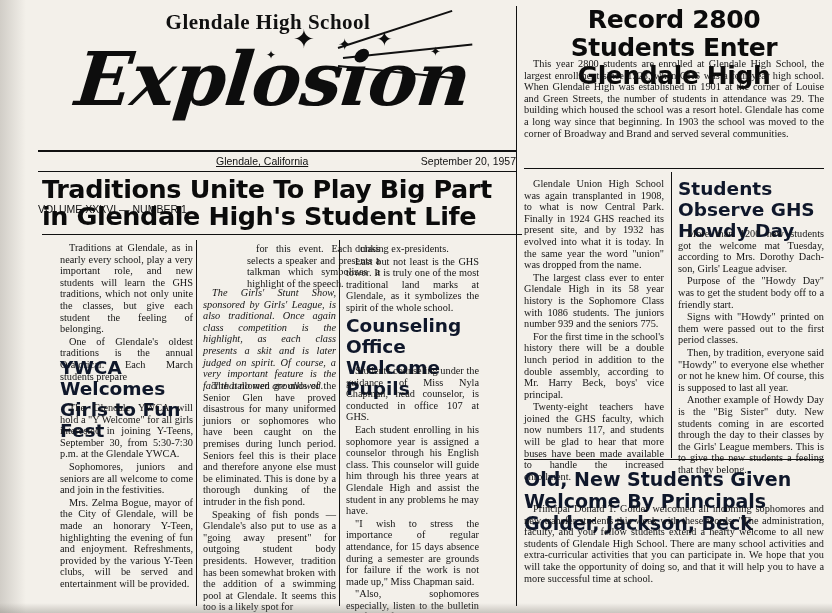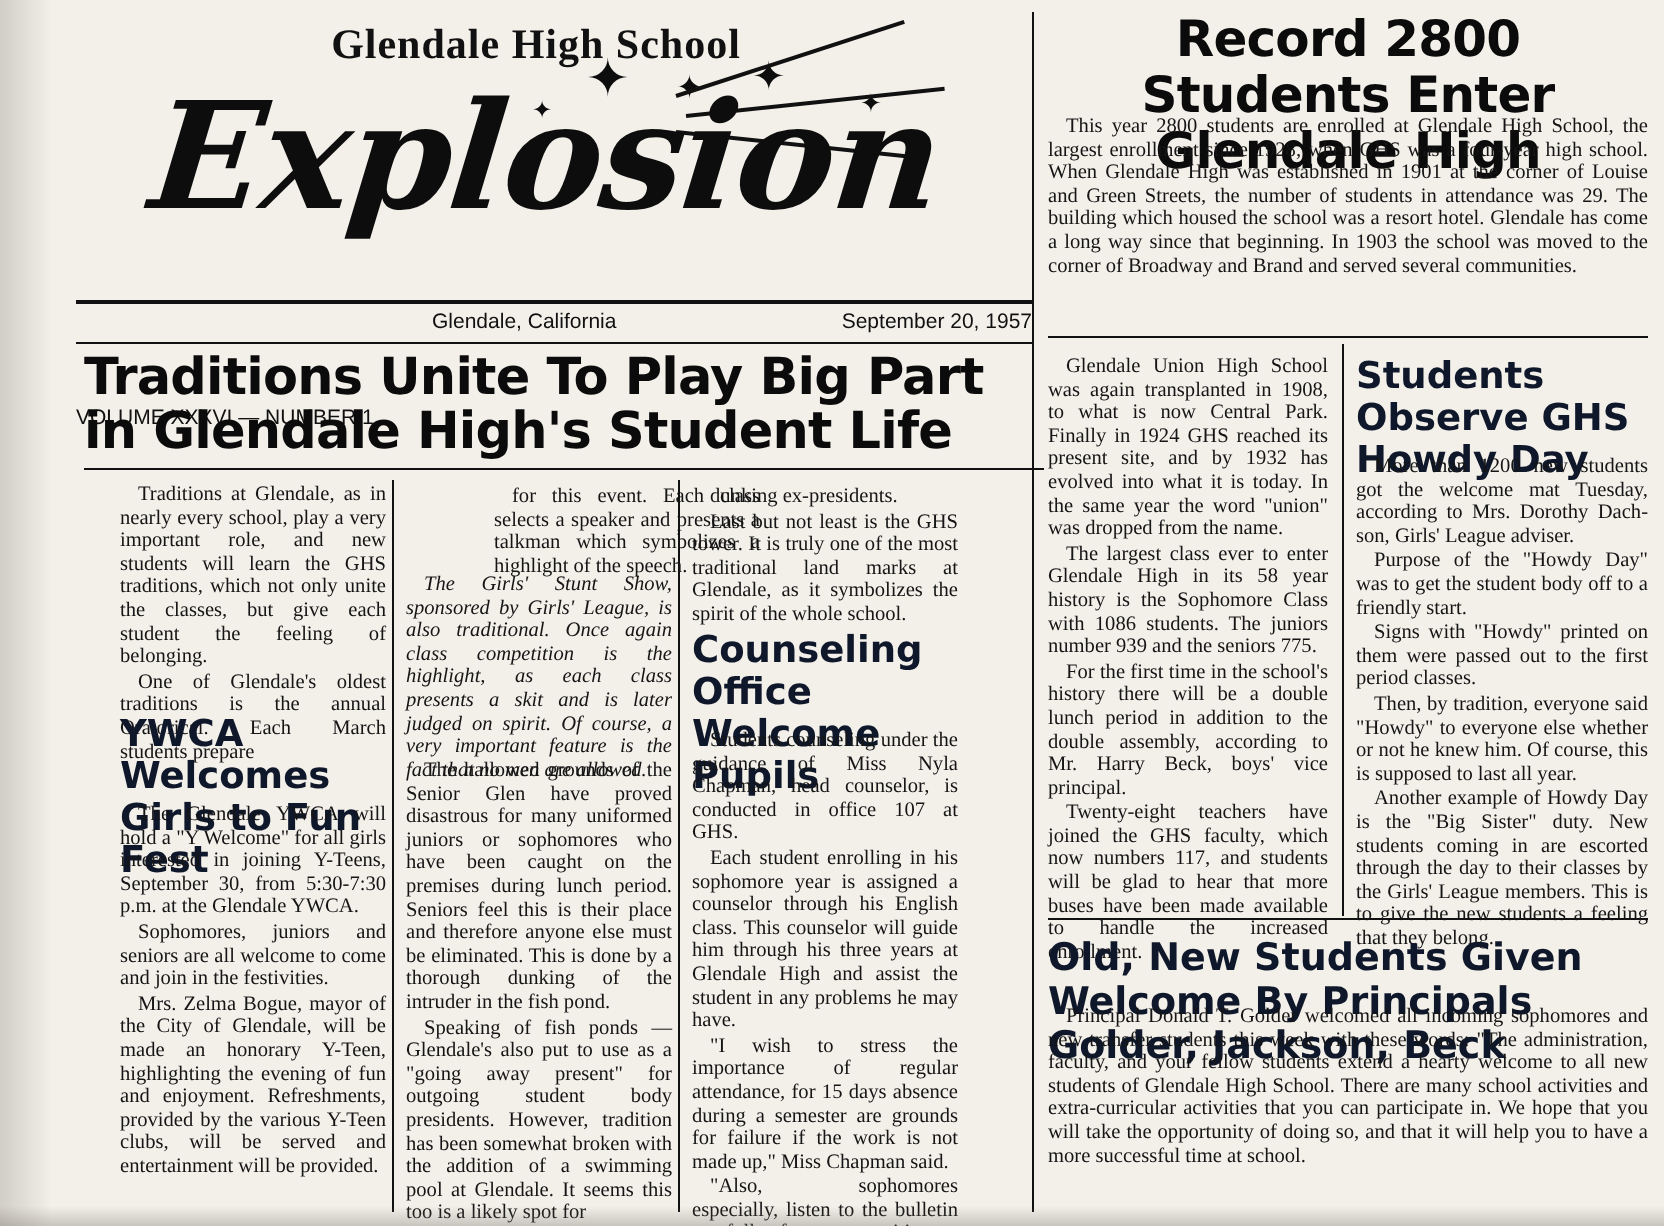--- a/index.html
+++ b/index.html
@@ -84,21 +84,21 @@
     left: 38px;
     top: 155px;
     width: 478px;
     height: 16px;
     font-size: 10.5px;
     font-family: "Liberation Sans", sans-serif;
     color: #111;
   }
   .volbar span { position: absolute; white-space: nowrap; }
   .vol-left { left: 0; margin-top: 48px; }
-  .vol-mid { left: 178px; }
+  .vol-mid { left: 178px; text-decoration: underline; }
   .vol-right { right: 0; }
 
   
   .hl {
     font-family: "DejaVu Sans", sans-serif;
     font-weight: bold;
     color: #0b0b0b;
     letter-spacing: -0.4px;
   }
   .hl-main {

